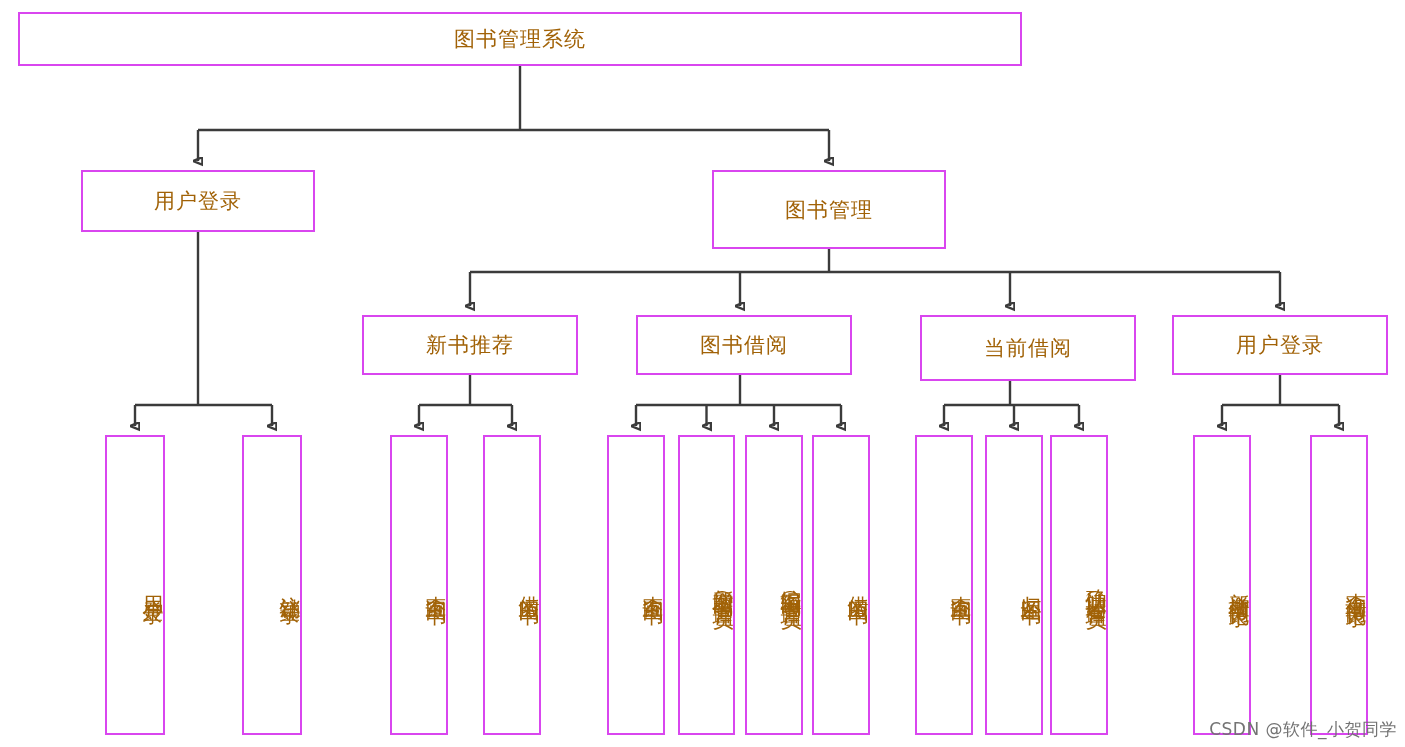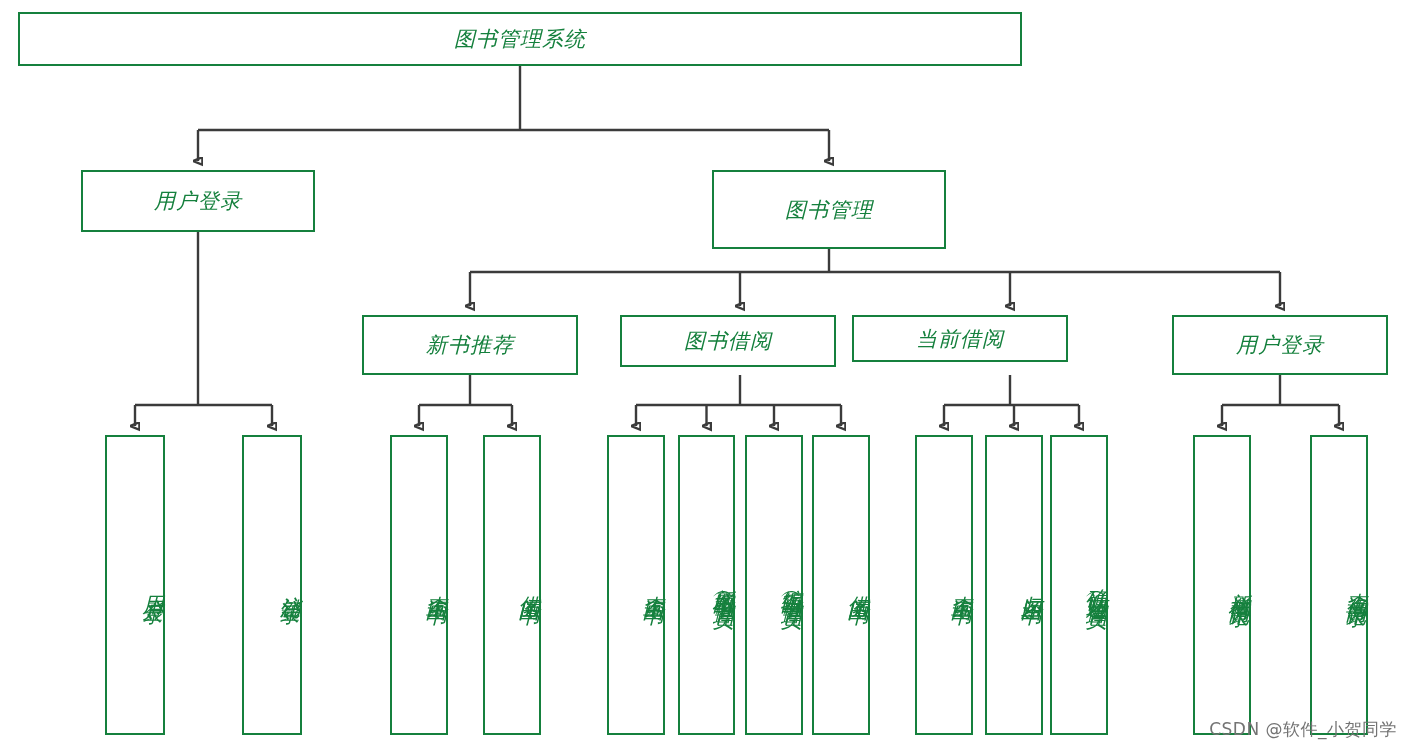--- a/index.html
+++ b/index.html
@@ -1,18 +1,18 @@
 <!DOCTYPE html>
 <html><head>
 <meta charset="utf-8">
 <style>
   html,body{margin:0;padding:0;background:#ffffff;}
   body{width:1405px;height:747px;font-family:"DejaVu Sans","Liberation Sans",sans-serif;overflow:hidden;}
   #canvas{position:relative;width:1405px;height:747px;background:#ffffff;}
-  .node{position:absolute;box-sizing:border-box;background:#ffffff;border:2px solid #15803d;display:flex;align-items:center;justify-content:center;color:#15803d;font-style:italic;}
+  .node{position:absolute;box-sizing:border-box;background:#ffffff;border:2px solid #d946ef;display:flex;align-items:center;justify-content:center;color:#a16207;}
   .node.h{font-size:21px;letter-spacing:1px;}
   .node.v{writing-mode:vertical-rl;text-orientation:upright;font-size:21px;letter-spacing:3px;line-height:1.02;padding:6px 0;align-items:flex-start;justify-content:center;}
   .node.v.top{align-items:flex-start;}
   .node-label{white-space:nowrap;}
   .node.v .node-label{white-space:normal;}
   svg#wires{position:absolute;left:0;top:0;width:1405px;height:747px;pointer-events:none;}
   svg#wires line, svg#wires path{stroke:#3b3b3b;stroke-width:2.4;fill:none;}
   .watermark{position:absolute;right:8px;bottom:6px;font-size:17px;color:#737373;letter-spacing:0.5px;white-space:nowrap;}
 </style>
 </head>
@@ -67,24 +67,24 @@
       </div>
       <div class="node h" style="left: 81px; top: 170px; width: 234px; height: 62px;">
         <span class="node-label">用户登录</span>
       </div>
       <div class="node h" style="left: 712px; top: 170px; width: 234px; height: 79px;">
         <span class="node-label">图书管理</span>
       </div>
       <div class="node h" style="left: 362px; top: 315px; width: 216px; height: 60px; align-items: center;">
         <span class="node-label">新书推荐</span>
       </div>
-      <div class="node h" style="left: 620px; top: 315px; width: 216px; height: 52px;">
+      <div class="node h" style="left: 636px; top: 315px; width: 216px; height: 60px;">
         <span class="node-label">图书借阅</span>
       </div>
-      <div class="node h" style="left: 852px; top: 315px; width: 216px; height: 47px; align-items: center;">
+      <div class="node h" style="left: 920px; top: 315px; width: 216px; height: 66px; align-items: center;">
         <span class="node-label">当前借阅</span>
       </div>
       <div class="node h" style="left: 1172px; top: 315px; width: 216px; height: 60px;">
         <span class="node-label">用户登录</span>
       </div>
       <div class="node v" style="left: 105px; top: 435px; width: 60px; height: 300px;">
         <span class="node-label">用户登录</span>
       </div>
       <div class="node v" style="left: 242px; top: 435px; width: 60px; height: 300px;">
         <span class="node-label">注销登录</span>

